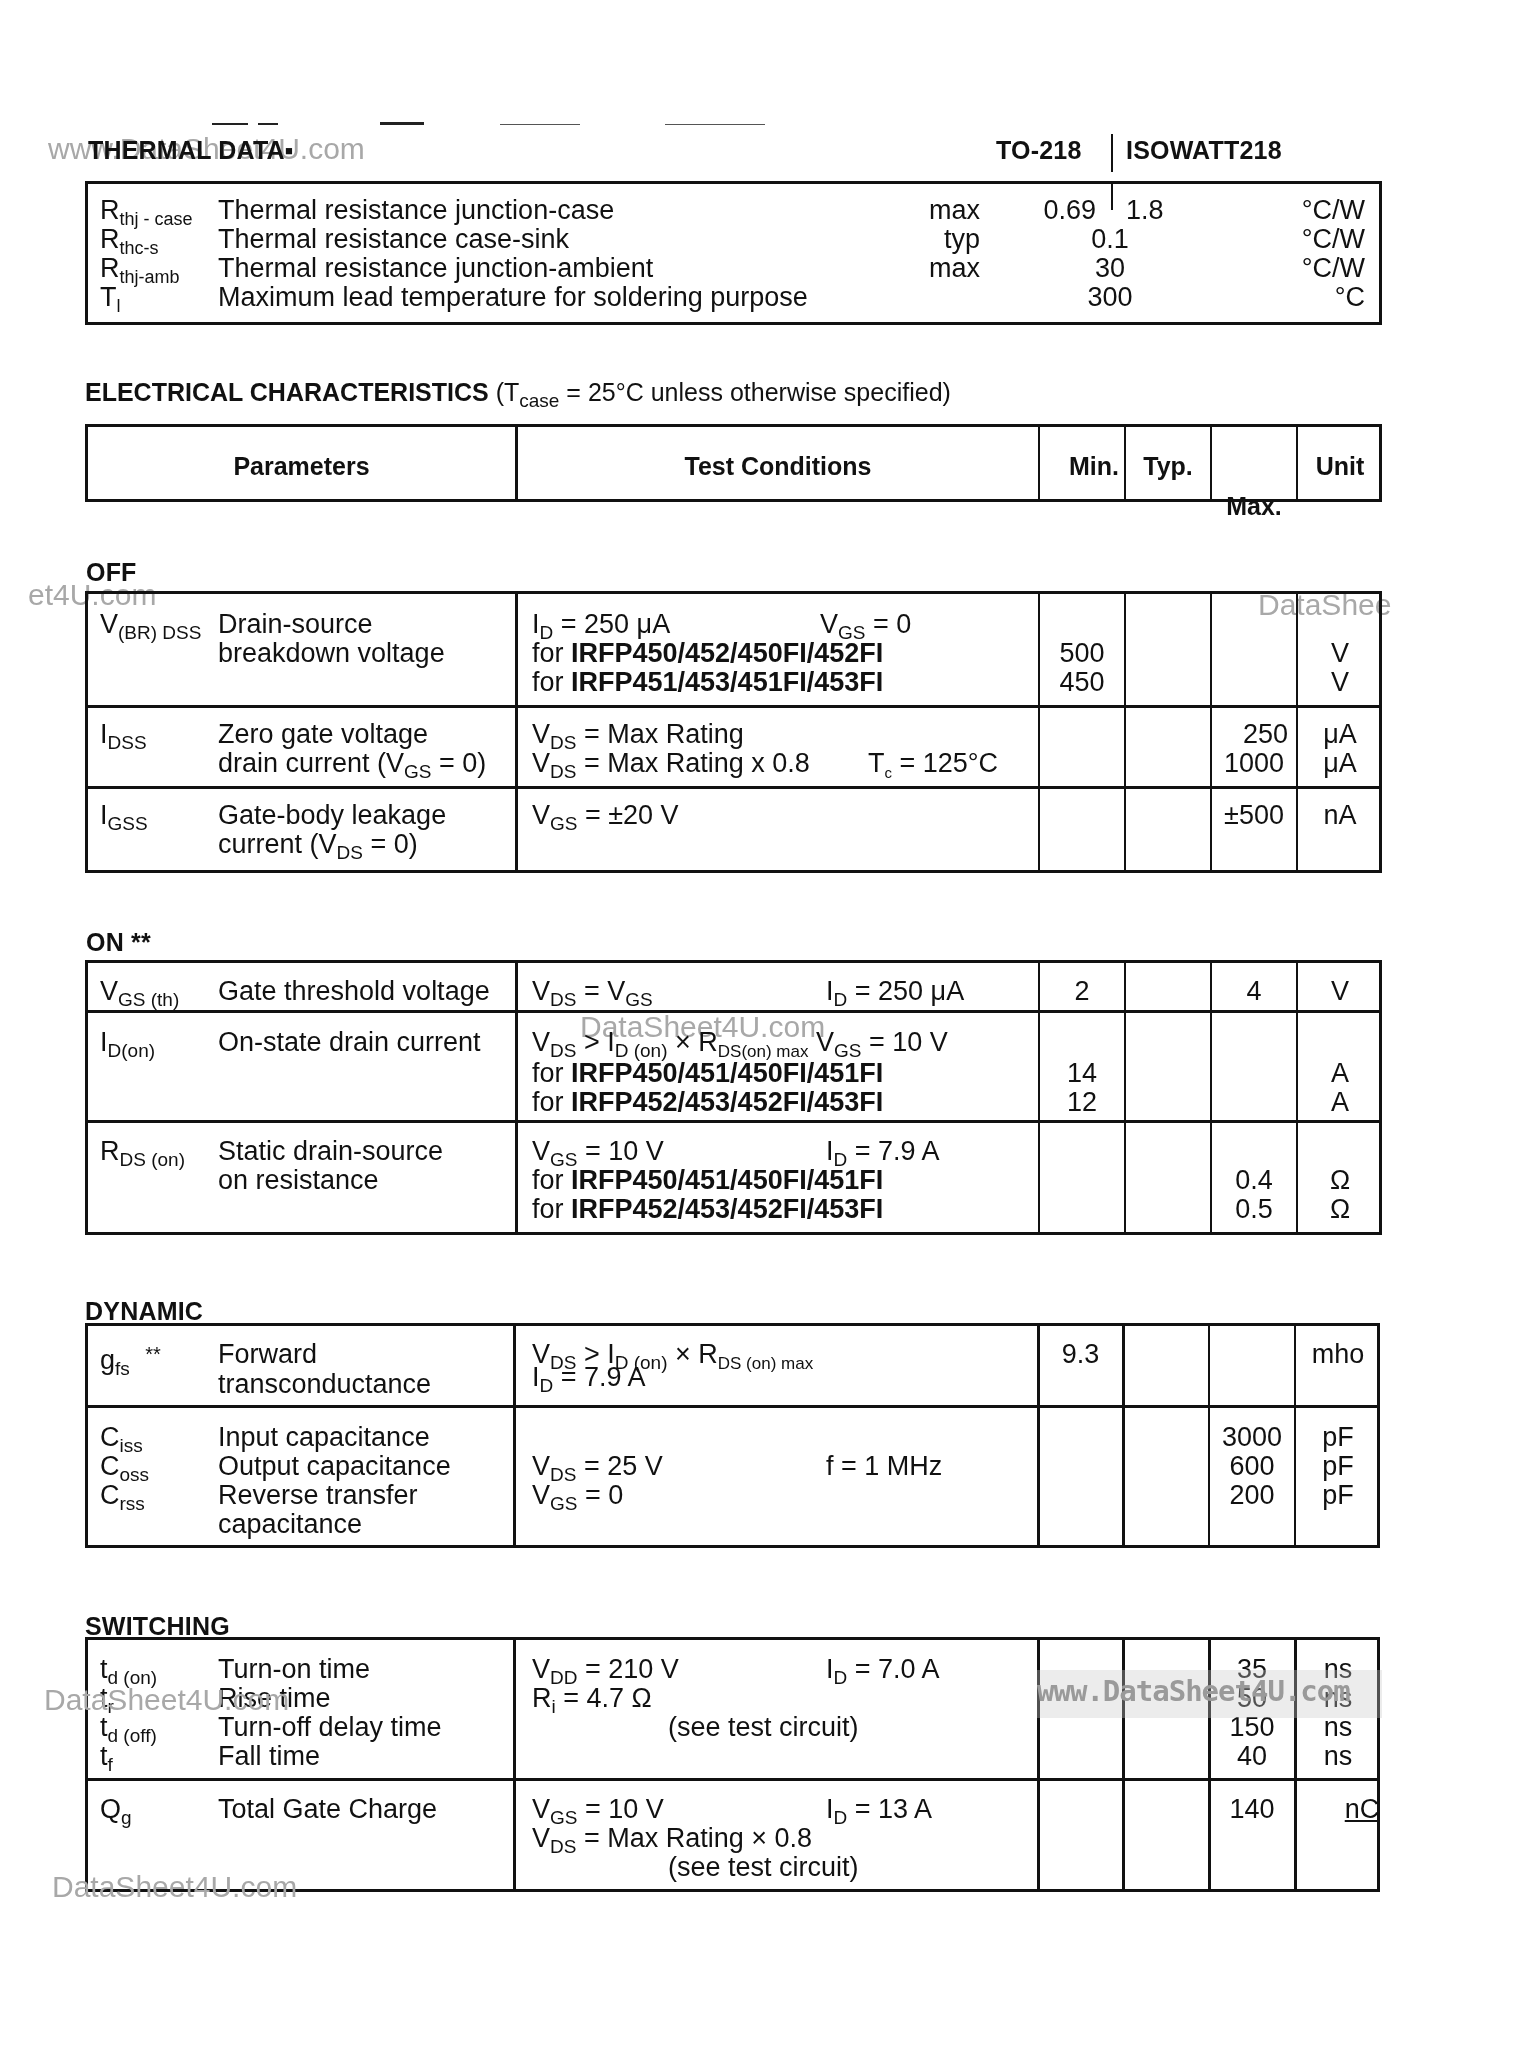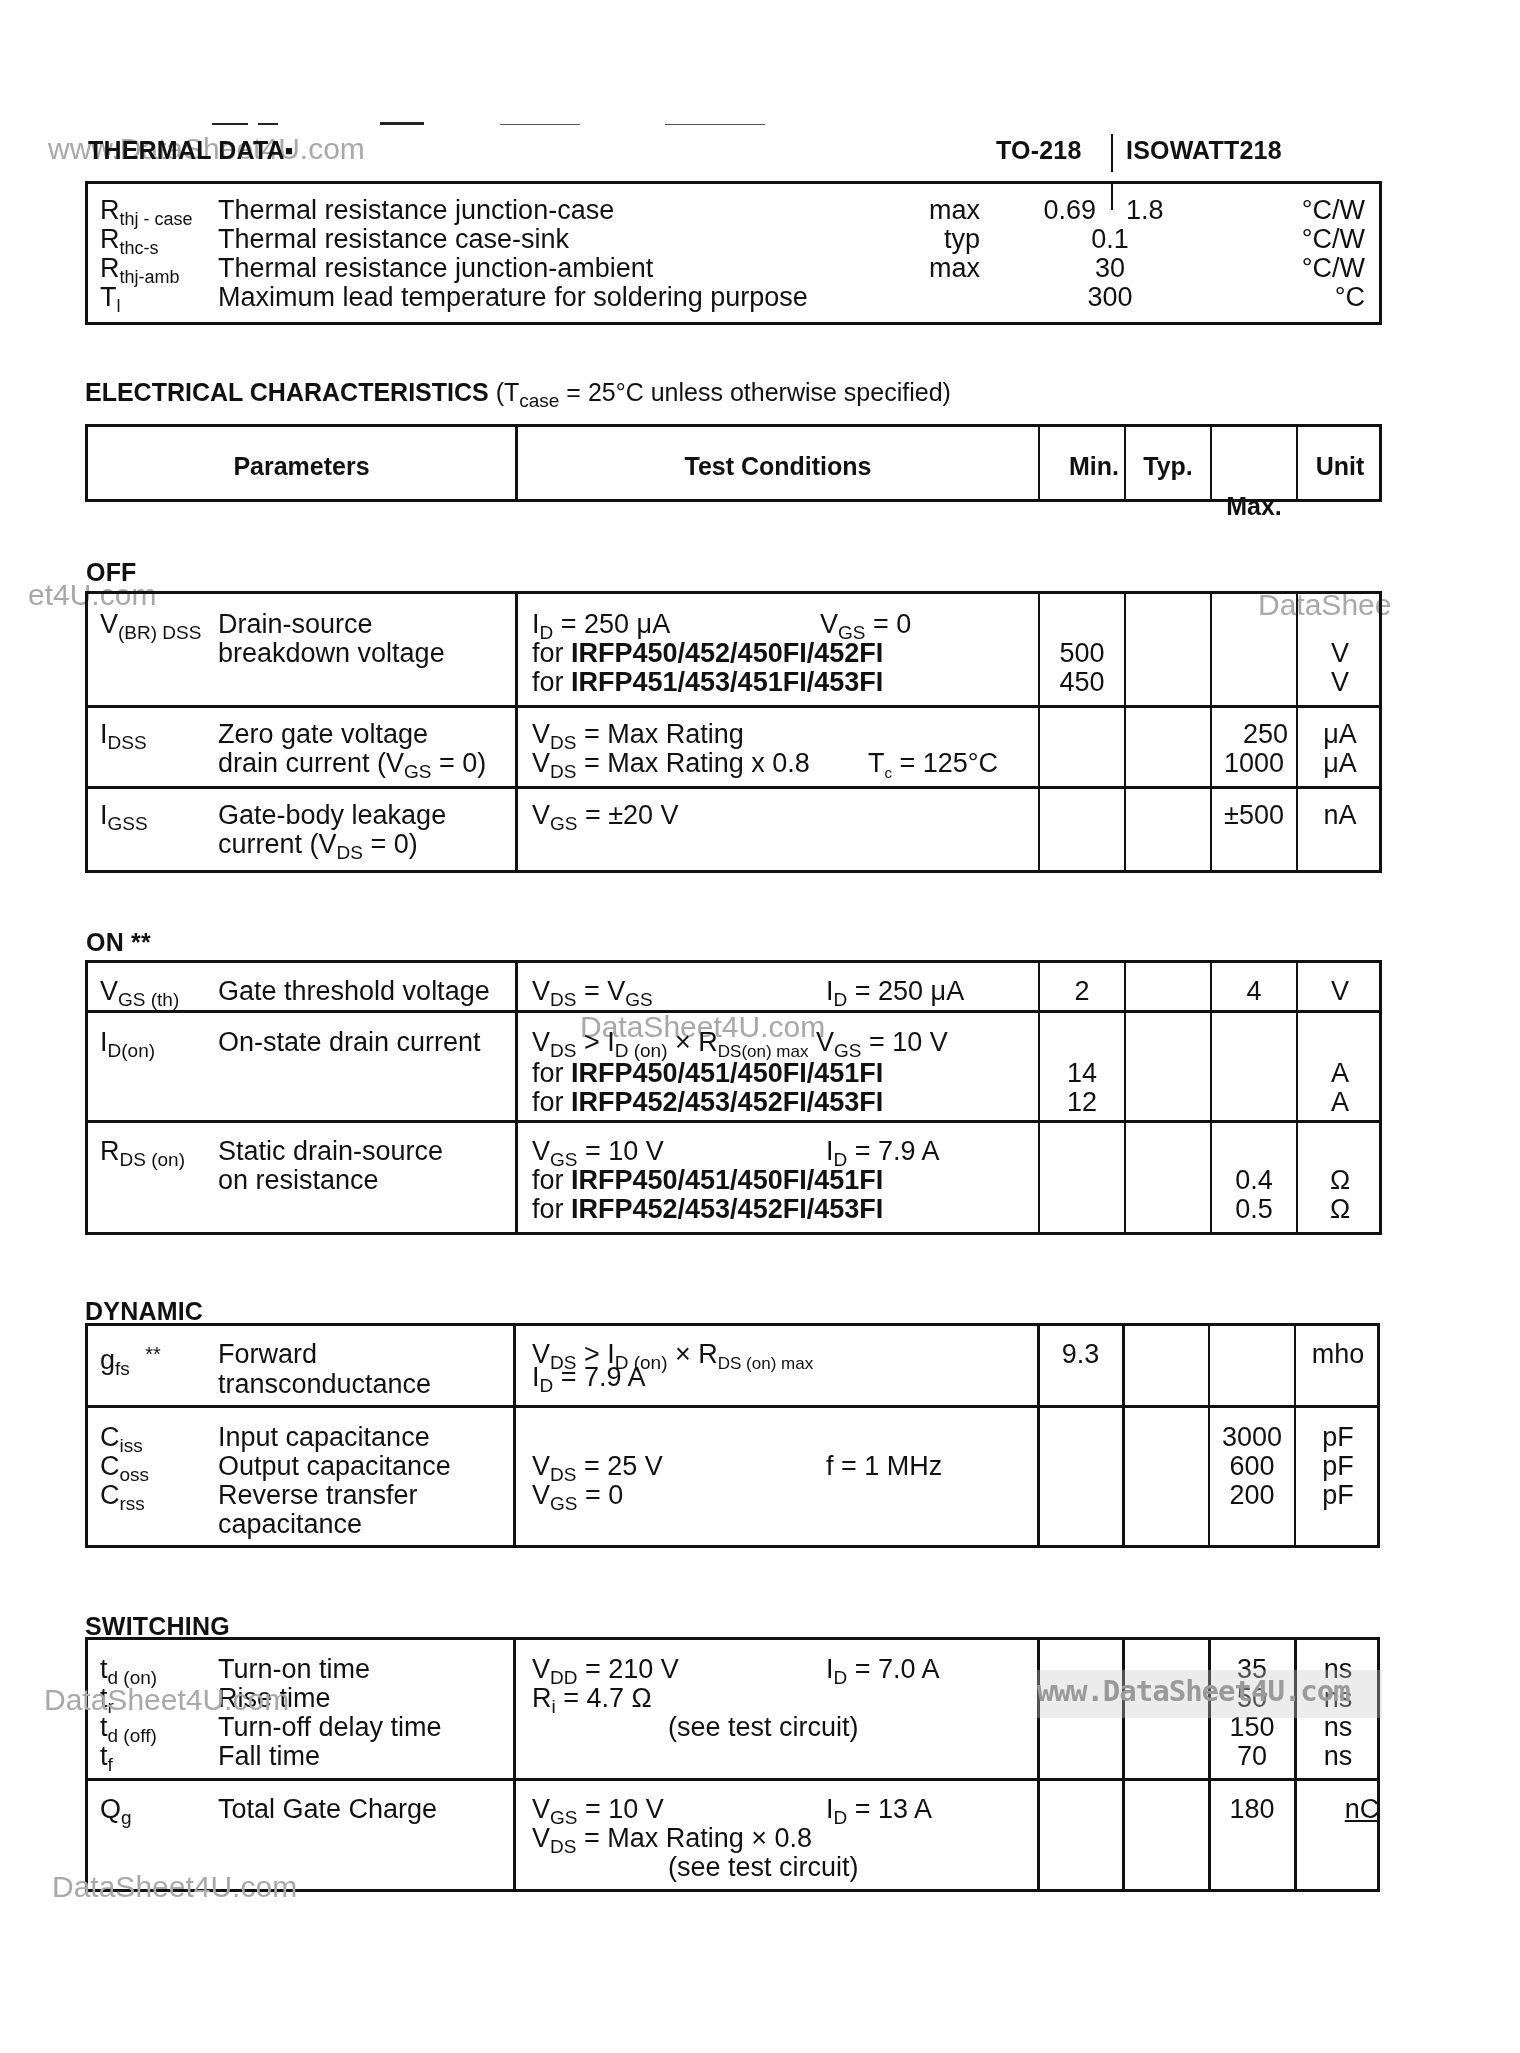--- a/index.html
+++ b/index.html
@@ -311,21 +311,21 @@
   <span>I</span><sub>D</sub><span> =  7.0 A</span>
 </div>
 <div class="abs txt" style="left:532px;top:1684px;">
   <span>R</span><sub>i</sub><span> =  4.7 Ω</span>
 </div>
 <div class="abs txt" style="left:668px;top:1713px;">(see test circuit)</div>
 
 <div class="abs txt center" style="left:1210px;top:1655px;width:84px;">35</div>
 <div class="abs txt center" style="left:1210px;top:1684px;width:84px;">50</div>
 <div class="abs txt center" style="left:1210px;top:1713px;width:84px;">150</div>
-<div class="abs txt center" style="left:1210px;top:1742px;width:84px;">70</div>
+<div class="abs txt center" style="left:1210px;top:1742px;width:84px;">40</div>
 <div class="abs txt center" style="left:1296px;top:1655px;width:84px;">ns</div>
 <div class="abs txt center" style="left:1296px;top:1684px;width:84px;">ns</div>
 <div class="abs txt center" style="left:1296px;top:1713px;width:84px;">ns</div>
 <div class="abs txt center" style="left:1296px;top:1742px;width:84px;">ns</div>
 
 <div class="abs" style="left:1037px;top:1670px;width:345px;height:48px;background:rgba(200,200,200,0.35);"></div>
 <div class="abs wm" style="left:1037px;top:1674px;font-size:29px;font-weight:bold;color:#9a9a9a;font-family:'DejaVu Sans Mono', monospace;letter-spacing:-1px;">www.DataSheet4U.com</div>
 
 <div class="abs txt" style="left:100px;top:1795px;">
   <span>Q</span><sub>g</sub>
@@ -334,16 +334,16 @@
 <div class="abs txt" style="left:532px;top:1795px;">
   <span>V</span><sub>GS</sub><span> = 10 V</span>
 </div>
 <div class="abs txt" style="left:826px;top:1795px;">
   <span>I</span><sub>D</sub><span> = 13 A</span>
 </div>
 <div class="abs txt" style="left:532px;top:1824px;">
   <span>V</span><sub>DS</sub><span> =  Max Rating  ×  0.8</span>
 </div>
 <div class="abs txt" style="left:668px;top:1853px;">(see test circuit)</div>
-<div class="abs txt center" style="left:1210px;top:1795px;width:84px;">180</div>
+<div class="abs txt center" style="left:1210px;top:1795px;width:84px;">140</div>
 <div class="abs txt center" style="left:1320px;top:1795px;width:84px;text-decoration:underline;">nC</div>
 
 <div class="abs wm" style="left:52px;top:1870px;">DataSheet4U.com</div>
 
 </body></html>

